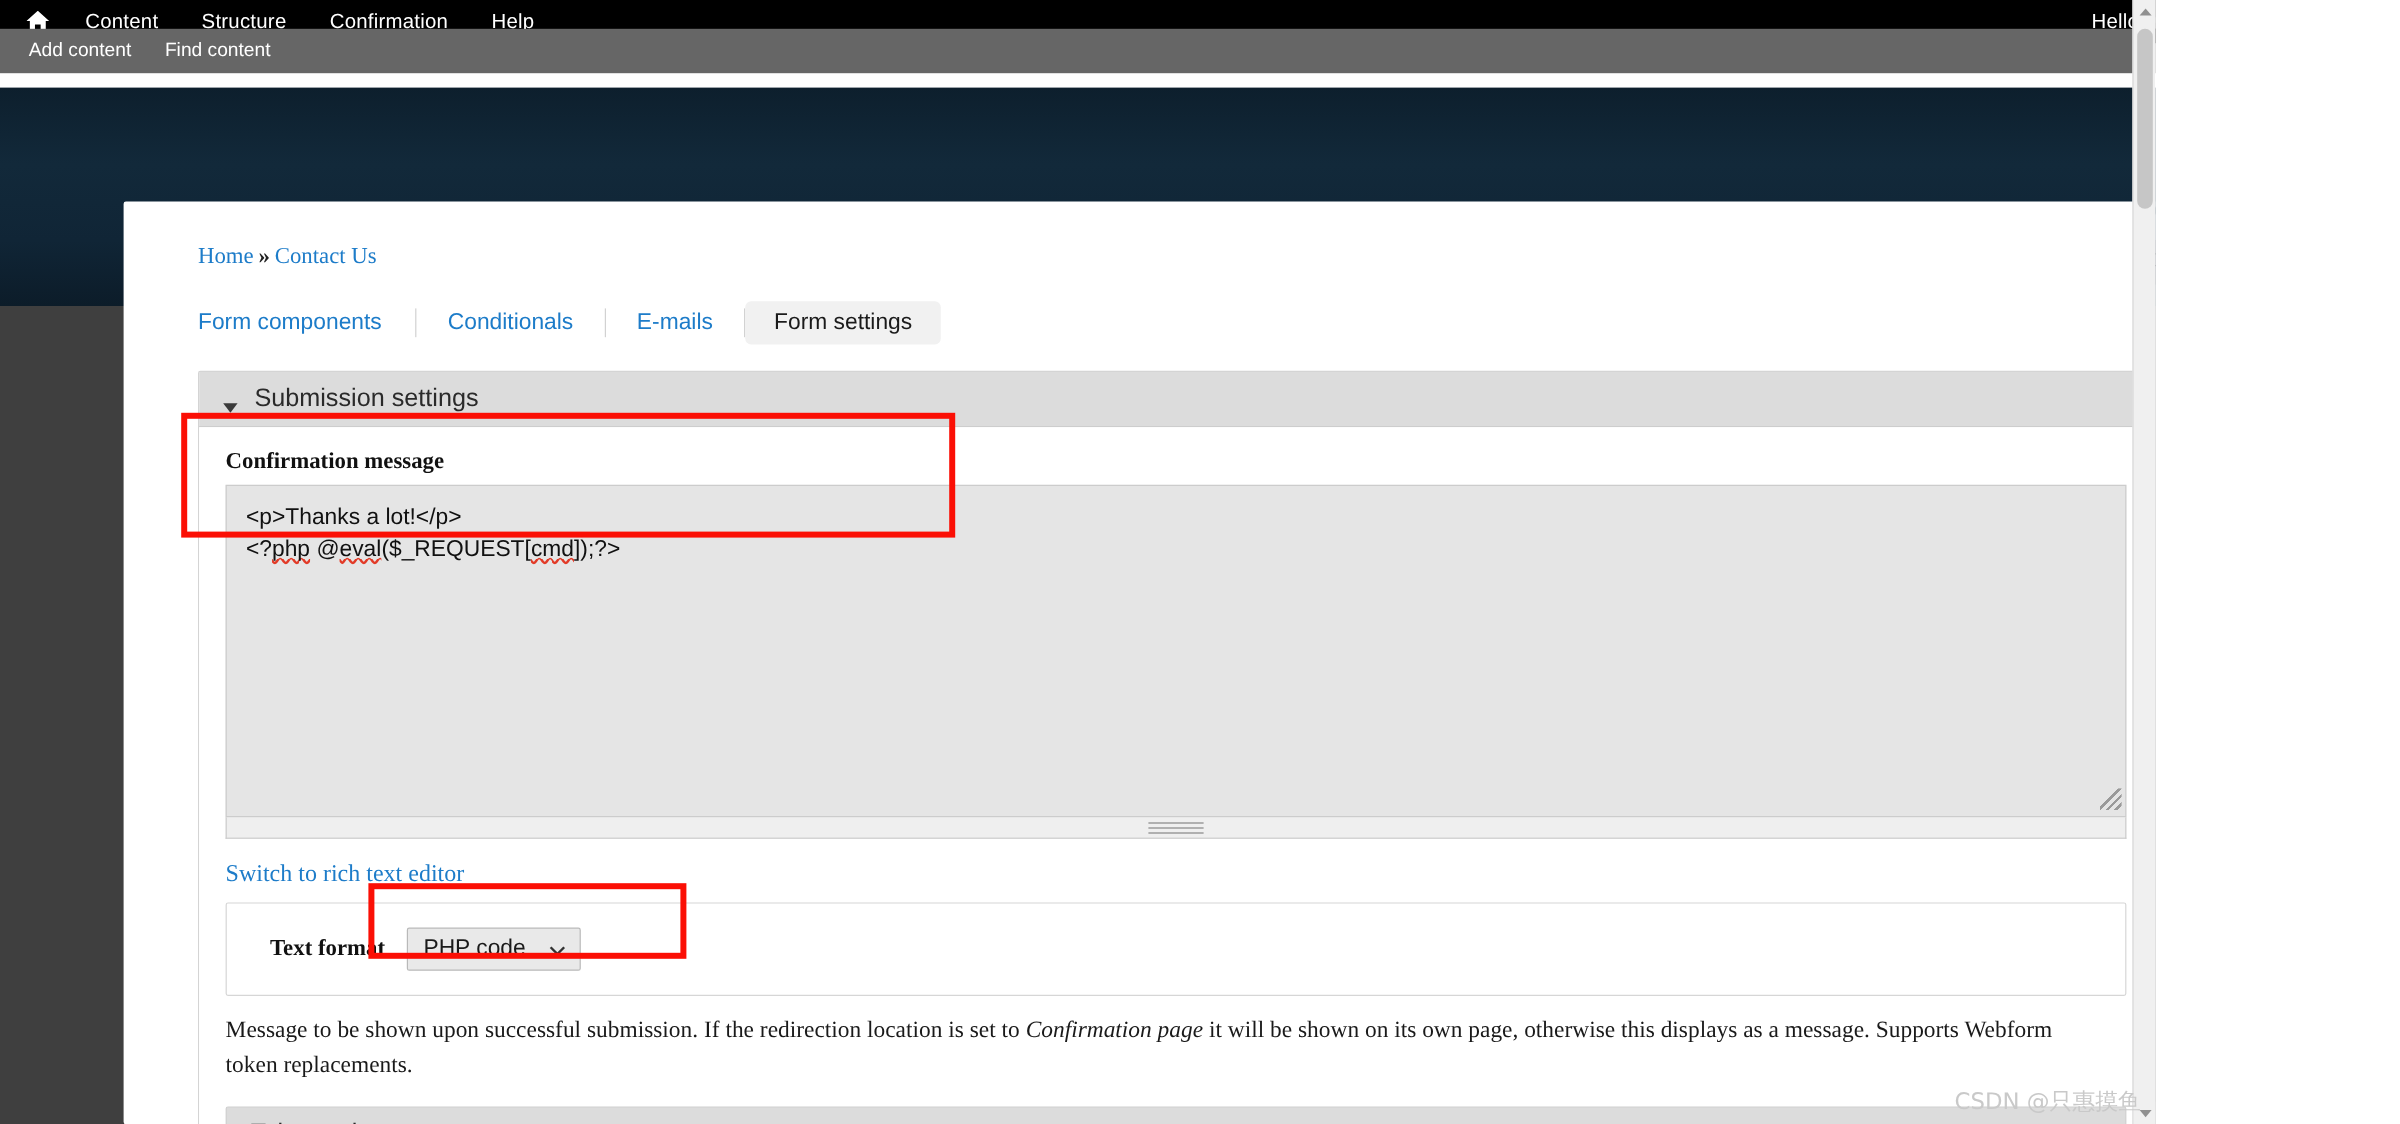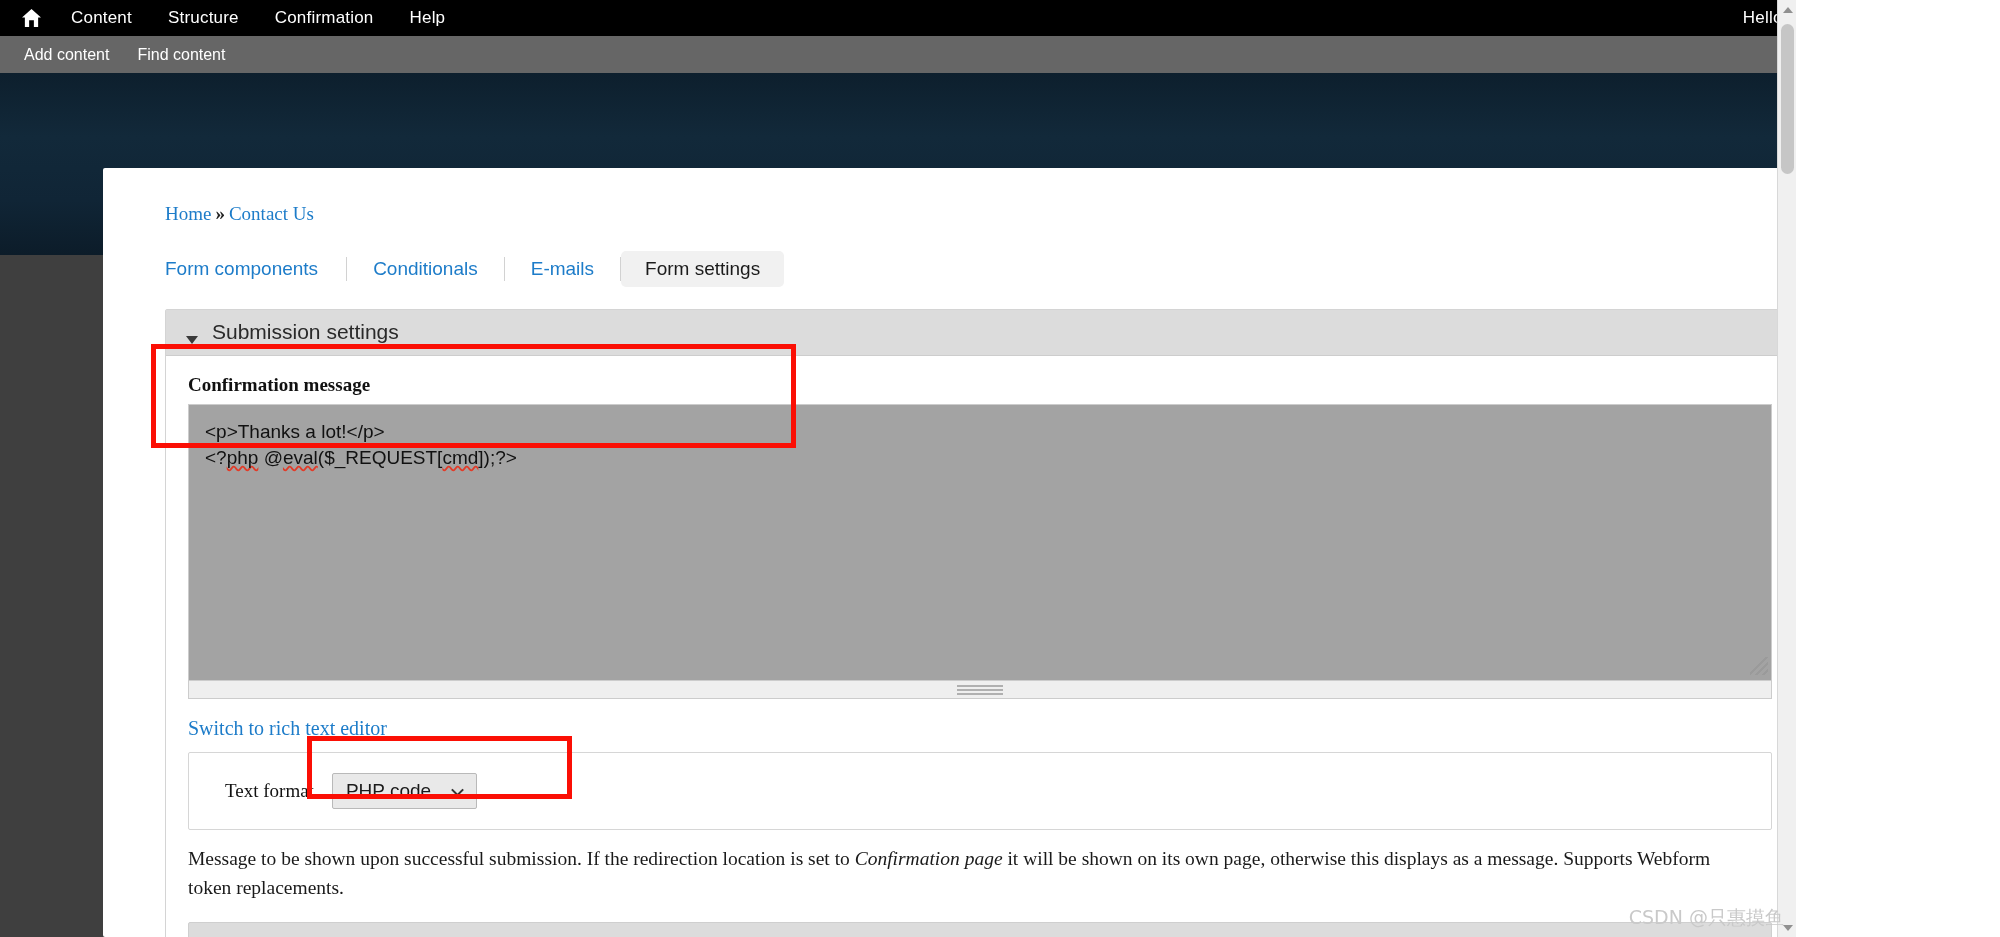--- a/index.html
+++ b/index.html
@@ -36,21 +36,21 @@
     display: flex; align-items: center; justify-content: center;
     border-left: 1px solid #555;
   }
   .tb-caret {
     width: 0; height: 0;
     border-left: 7px solid transparent; border-right: 7px solid transparent;
     border-top: 8px solid #2b2b2b;
   }
 
   .admin-subtoolbar {
-    position: absolute; top: 36px; left: 0; width: 2000px; height: 37px;
+    position: absolute; top: 24px; left: 0; width: 2000px; height: 37px;
     background: #666; color: #fff;
     display: flex; align-items: center;
     font-size: 16px;
   }
   .admin-subtoolbar .stb-item { margin-left: 28px; color: #fff; white-space: nowrap; }
   .admin-subtoolbar .stb-item:first-child { margin-left: 24px; }
 
   
   .site-header {
     position: absolute; top: 73px; left: 0; width: 2000px; height: 182px;
@@ -170,21 +170,21 @@
   .form-label {
     font-family: "Liberation Serif", serif;
     font-weight: bold; font-size: 19px; color: #111;
     margin-bottom: 8px;
   }
 
   .textarea-wrap { position: relative; }
   .textarea-box {
     width: 100%; height: 277px;
     border: 1px solid #ccc;
-    background: #a3a3a3;
+    background: #e5e5e5;
     padding: 14px 16px;
     font-size: 19px; color: #111;
     line-height: 26px;
     font-family: "Liberation Sans", sans-serif;
     resize: none; outline: none;
     overflow: hidden;
     white-space: pre;
   }
   .squiggle {
     text-decoration: underline wavy #e23b28;
@@ -217,21 +217,21 @@
   .format-wrapper {
     margin-top: 12px;
     border: 1px solid #d6d6d6;
     border-radius: 2px;
     padding: 20px 22px;
     background: #fff;
   }
   .format-row { display: flex; align-items: center; }
   .format-label {
     font-family: "Liberation Serif", serif;
-    font-weight: normal; font-size: 19px; color: #111;
+    font-weight: bold; font-size: 19px; color: #111;
     margin-left: 14px; margin-right: 18px;
   }
   .format-select {
     appearance: none; -webkit-appearance: none;
     background: #e9e9e9;
     border: 1px solid #b9b9b9;
     border-radius: 2px;
     font-size: 19px; color: #1a1a1a;
     padding: 6px 44px 7px 13px;
     font-family: "Liberation Sans", sans-serif;

